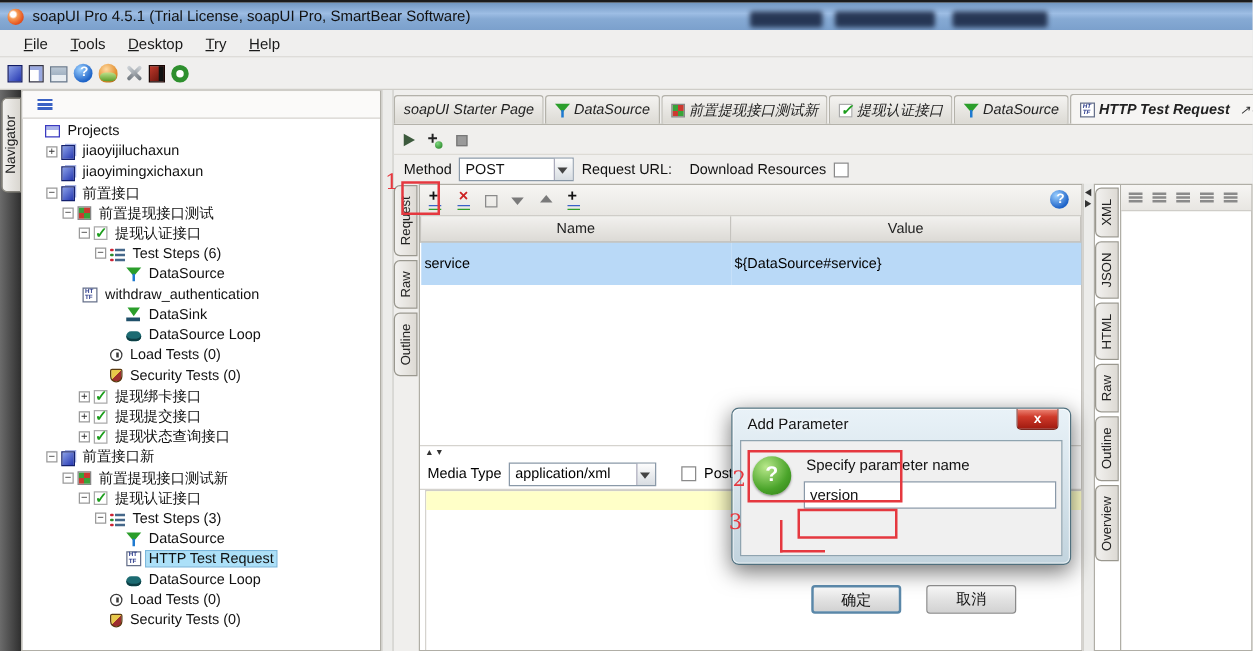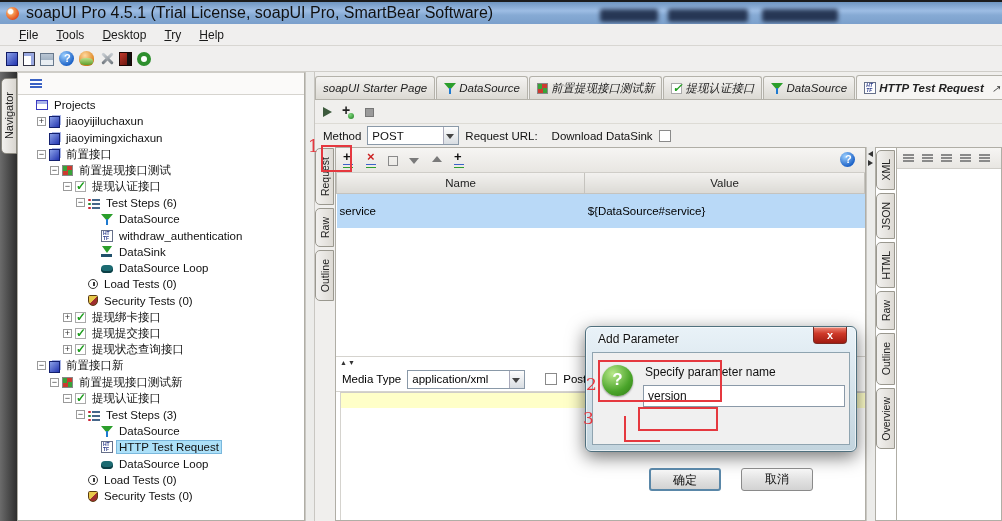--- a/index.html
+++ b/index.html
@@ -4,21 +4,21 @@
 <style>
   * { margin:0; padding:0; box-sizing:border-box; }
   html,body { width:1002px; height:521px; overflow:hidden; font-family:"Liberation Sans", sans-serif; background:#e8e8e8; }
 
   
   .titlebar { position:absolute; left:0; top:0; width:1002px; height:24px;
     background:linear-gradient(#6f95c0, #9dbde4 40%, #86aad4 60%, #7ba0cc);
     border-top:2px solid #1b1b1b; display:flex; align-items:center; }
   .app-icon { width:13px; height:13px; border-radius:50%; margin:0 7px 0 6px;
     background:radial-gradient(circle at 35% 35%, #fff 0 18%, #f59a54 30%, #e4501e 70%, #b23311); }
-  .title-text { font-size:16px; color:#111; }
+  .title-text { font-size:12px; color:#111; }
   .blur-blob { position:absolute; top:7px; height:13px; background:#16233f; filter:blur(2px); border-radius:2px; opacity:.85; }
 
   
   .menubar { position:absolute; left:0; top:24px; width:1002px; height:22px; background:#f0efee; border-bottom:1px solid #d8d6d2; display:flex; align-items:center; padding-left:10px; }
   .menu-item { font-size:12px; color:#1a1a1a; padding:3px 9px; cursor:default; }
 
   
   .maintoolbar { position:absolute; left:0; top:46px; width:1002px; height:26px; background:#f0efee; border-bottom:1px solid #cfcdc8; display:flex; align-items:center; padding-left:6px; gap:5px; }
   .mt { width:17px; height:16px; position:relative; display:inline-block; }
   .mt-new-project { background:linear-gradient(135deg,#8aa0e8,#2436b0); border:1px solid #101a66; width:12px; height:14px; }
@@ -240,21 +240,21 @@
       <div class="tree-row" style="padding-left: 58px;">
         <span class="expander">−</span>
         <span class="ic ic-teststeps"></span>
         <span class="tlabel">Test Steps (6)</span>
       </div>
       <div class="tree-row" style="padding-left: 71px;">
         <span class="expander hidden"></span>
         <span class="ic ic-datasource"></span>
         <span class="tlabel">DataSource</span>
       </div>
-      <div class="tree-row" style="padding-left: 71px;">
+      <div class="tree-row" style="padding-left: 36px;">
         <span class="expander hidden"></span>
         <span class="ic ic-http"></span>
         <span class="tlabel">withdraw_authentication</span>
       </div>
       <div class="tree-row" style="padding-left: 71px;">
         <span class="expander hidden"></span>
         <span class="ic ic-datasink"></span>
         <span class="tlabel">DataSink</span>
       </div>
       <div class="tree-row" style="padding-left: 71px;">
@@ -379,21 +379,21 @@
     <span class="rt-stop"></span>
   </div>
 
   <div class="methodrow">
     <span>Method</span>
     <span class="sel-box method-select">
         <span>POST</span>
         <span class="sel-btn"></span>
       </span>
     <span>Request URL:</span>
-    <span style="margin-left:8px;">Download DataSink</span>
+    <span style="margin-left:8px;">Download Resources</span>
     <span class="checkbox"></span>
   </div>
 
   <div class="content">
 
     <div class="side-tabs">
 
     <div class="side-tab">
           <span class="vt">Request</span>
         </div>

